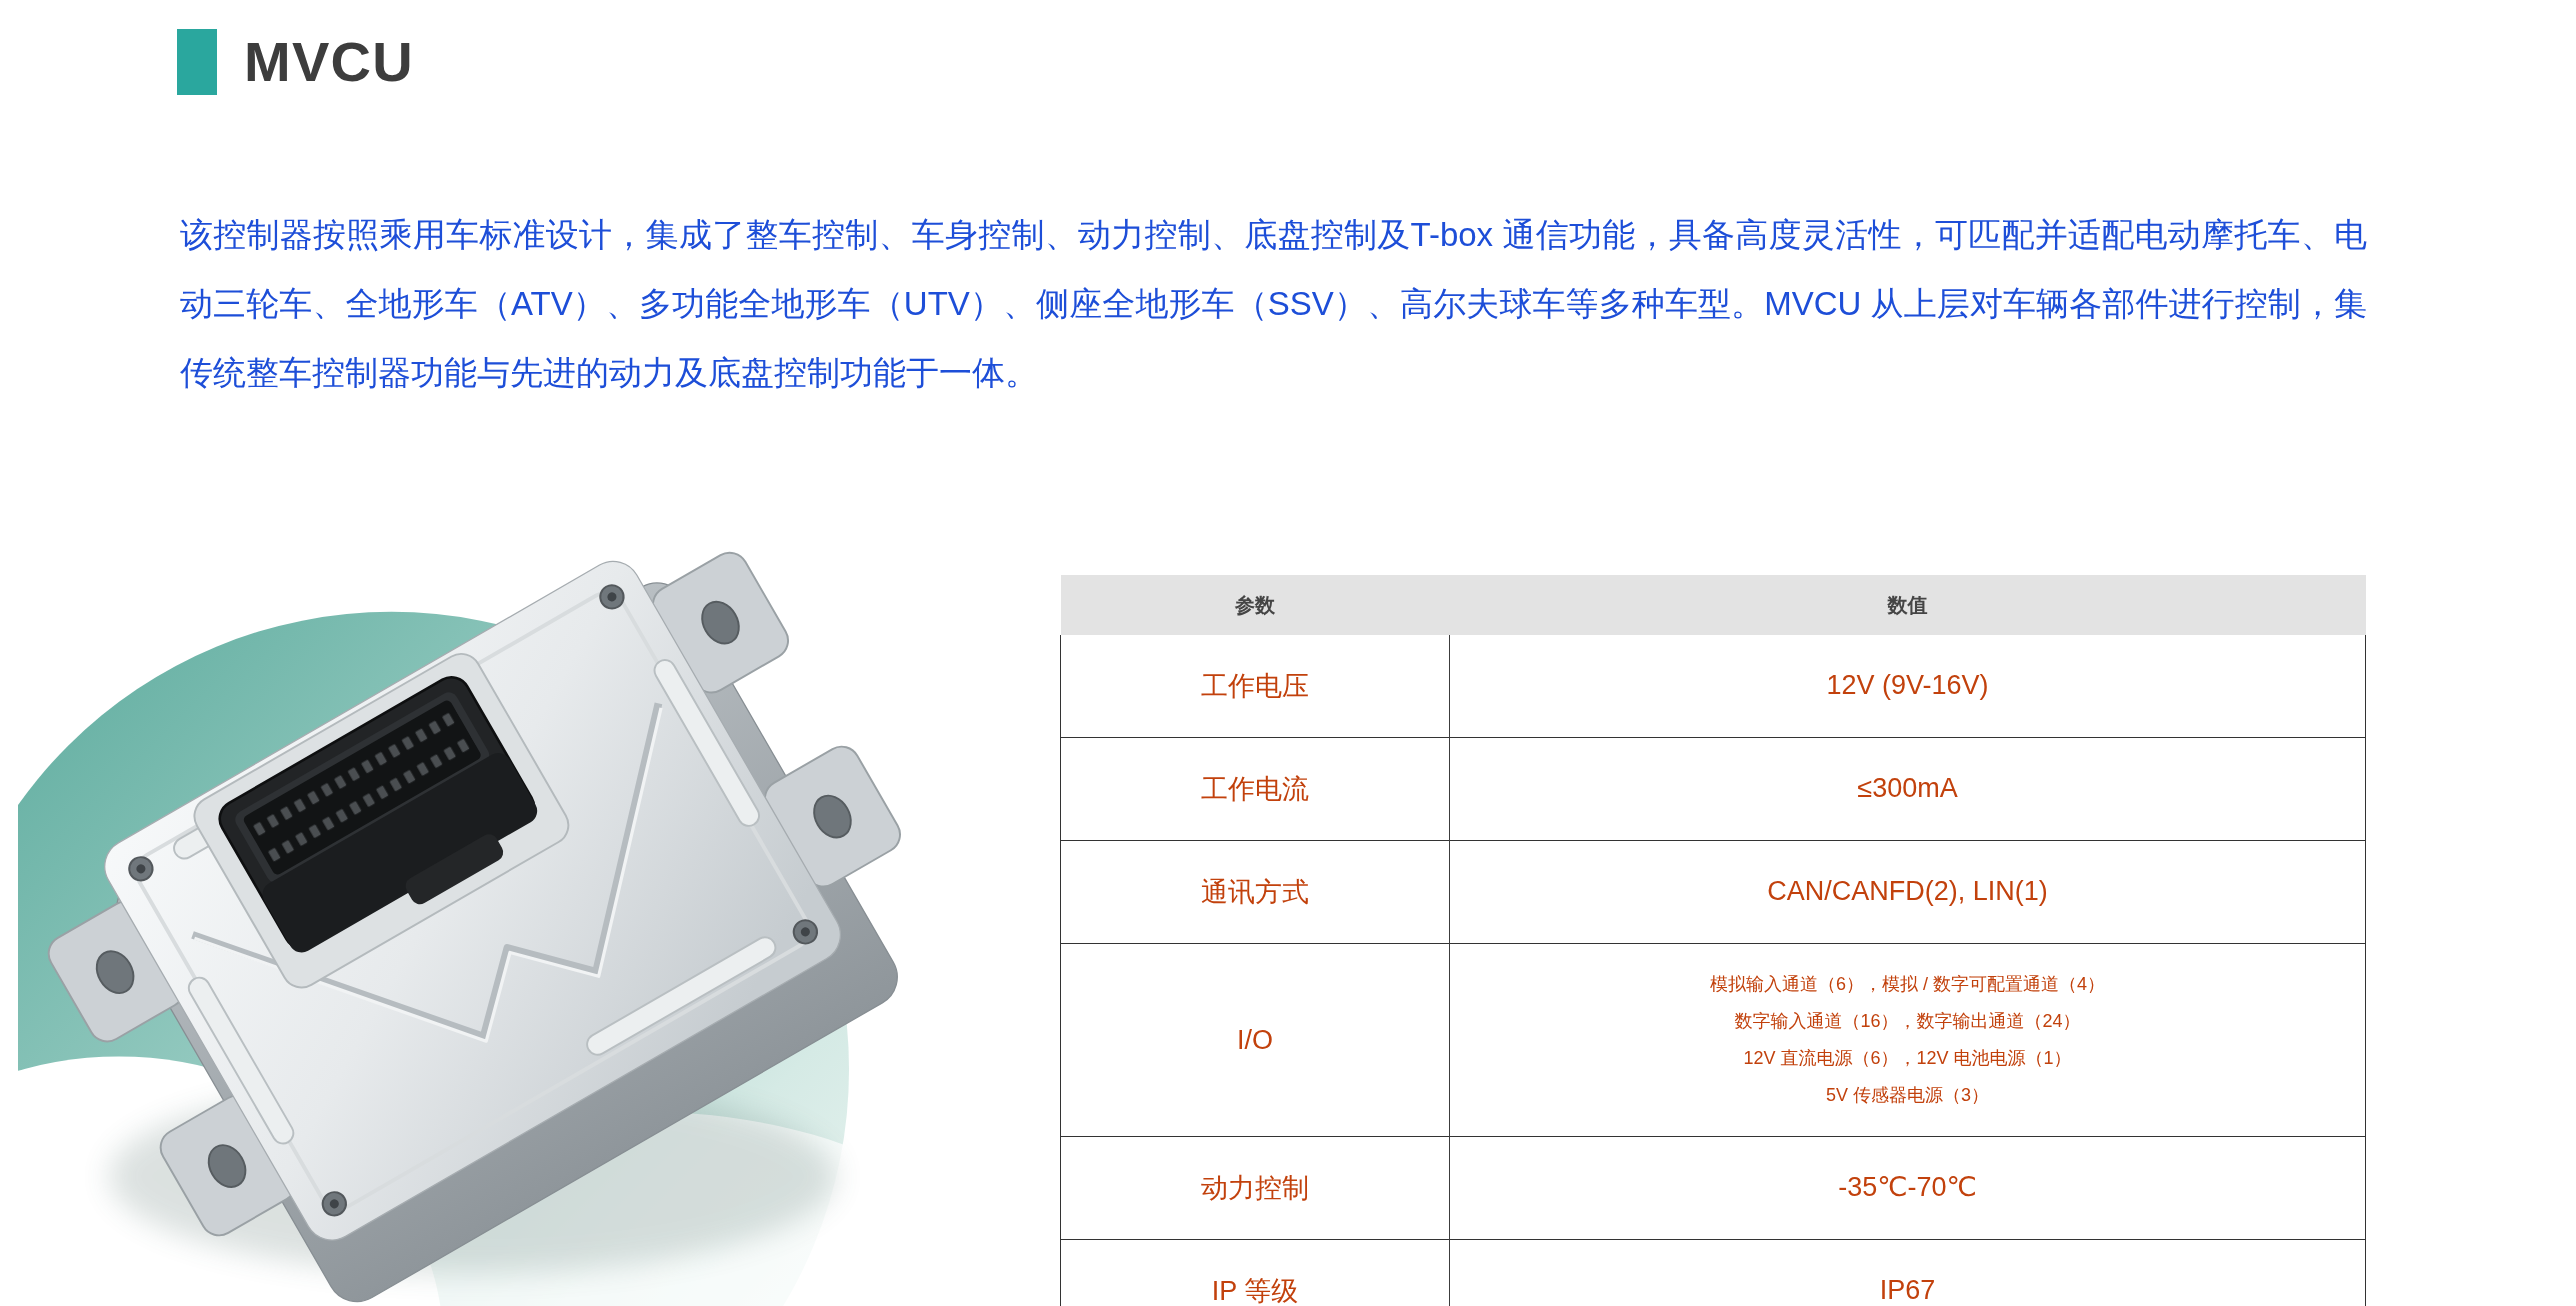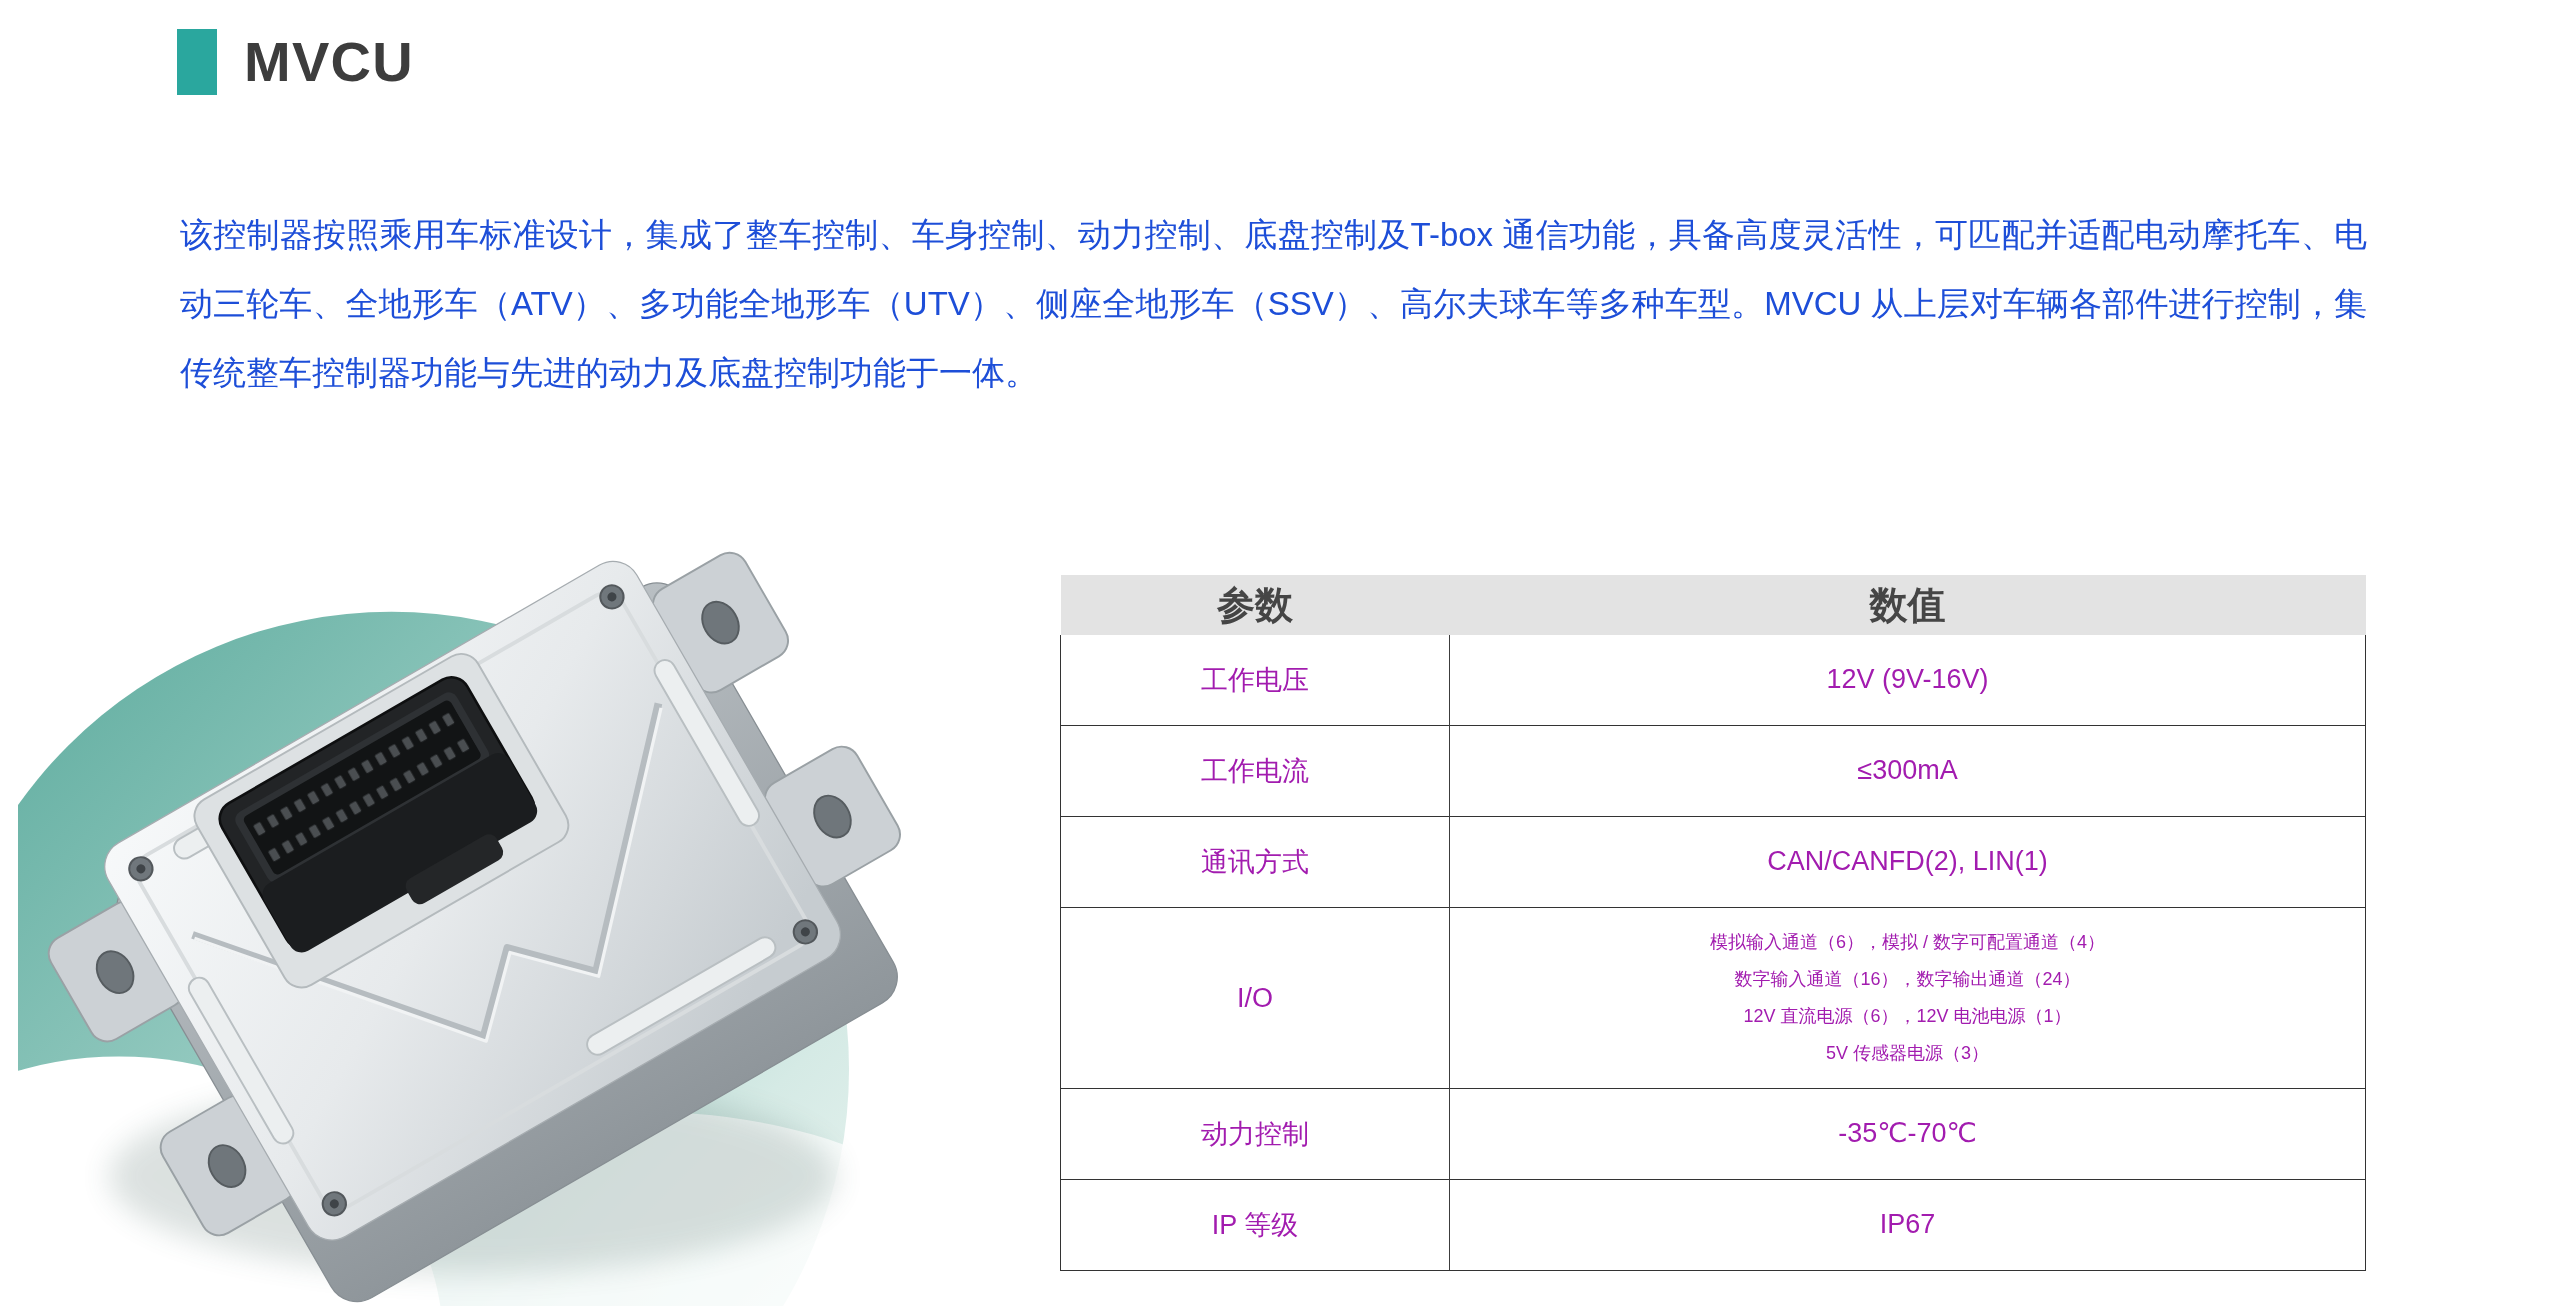--- a/index.html
+++ b/index.html
@@ -14,24 +14,24 @@
   
   .description{position:absolute;left:180px;top:167px;width:2187px;
     font-size:33px;line-height:69px;color:#1d4ed8;text-align:justify;}
 
   
   .figure{position:absolute;left:18px;top:508px;width:1000px;height:799px;}
 
   
   .spec{position:absolute;left:1060px;top:575px;width:1306px;
     border-collapse:collapse;table-layout:fixed;}
-  .spec thead th{background:#e3e3e3;height:60px;font-size:38px;font-weight:700;
+  .spec thead th{background:#e3e3e3;height:60px;font-size:20px;font-weight:700;
     color:#454545;text-align:center;vertical-align:middle;padding:0;}
   .spec td{height:66px;vertical-align:middle;text-align:center;
-    font-size:27px;color:#a21caf;padding:12px 13px;}
+    font-size:27px;color:#c2410c;padding:18px 13px;}
   .spec tbody tr td{border-top:1.3px solid #333333;}
   .spec tbody tr:first-child td{border-top:none;}
   .spec tbody tr td:first-child{border-left:1.3px solid #333333;border-right:0.6px solid #3c3c3c;}
   .spec tbody tr td:last-child{border-right:1.3px solid #333333;}
   .spec tbody tr:last-child td{border-bottom:1.3px solid #333333;}
   .spec tbody tr:nth-child(4) td{height:156px;}
   .spec tbody tr:nth-child(7) td{height:87px;}
   .value-line{line-height:1.3;}
   td.multi{font-size:18px;}
   td.multi .value-line{line-height:37px;}

